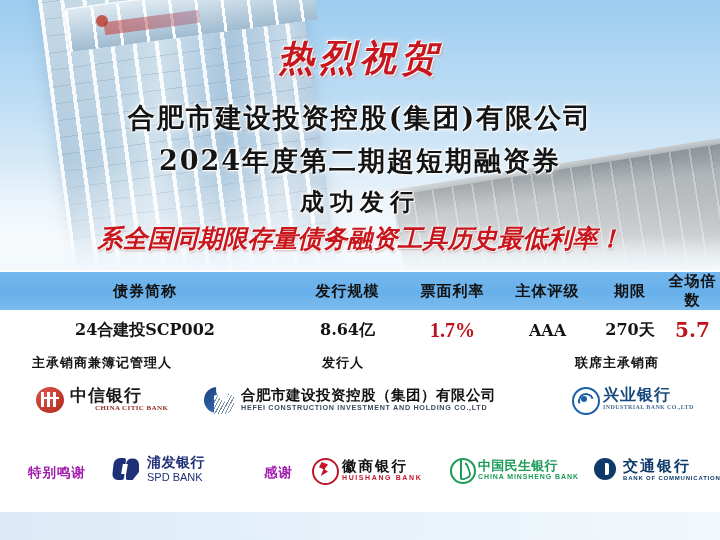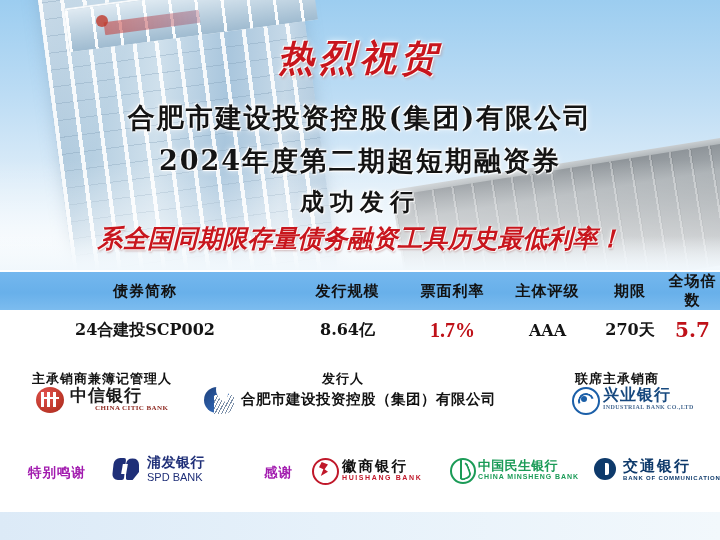--- a/index.html
+++ b/index.html
@@ -138,21 +138,21 @@
   .td.hl{color:#bf1118;font-size:20px;}
   .c-name{width:290px;}
   .c-size{width:115px;}
   .c-rate{width:95px;font-family:Liberation Serif, serif;}
   .c-rating{width:95px;}
   .c-term{width:70px;}
   .c-mult{width:55px;}
 
   
   .lower{position:absolute;left:0;top:350px;width:720px;height:190px;background:#ffffff;}
-  .role-row{position:absolute;left:0;top:20px;width:668px;height:16px;}
+  .role-row{position:absolute;left:0;top:4px;width:668px;height:16px;}
   .role-label{
     position:absolute;font-family:"DejaVu Serif","Liberation Serif",serif;
     font-size:13px;font-weight:700;color:#121212;letter-spacing:1px;white-space:nowrap;
   }
   .role-a{left:32px;}
   .role-b{left:322px;}
   .role-c{left:575px;}
 
   .logo{position:absolute;display:flex;align-items:center;}
   .logo-txt{display:flex;flex-direction:column;justify-content:center;}
@@ -368,20 +368,21 @@
     </div>
 
     <div class="logo logo-hefei">
       <div class="hefei-mark">
         <div class="hefei-ball"></div>
         <div class="hefei-fan"></div>
         <div class="hefei-cut"></div>
       </div>
       <div class="logo-txt">
         <div class="cn hefei-cn">合肥市建设投资控股（集团）有限公司</div>
+        <div class="en hefei-en">HEFEI CONSTRUCTION INVESTMENT AND HOLDING CO.,LTD</div>
       </div>
     </div>
 
     <div class="logo logo-cib">
       <div class="cib-mark">
         <div class="cib-o"></div>
         <div class="cib-s"></div>
         <div class="cib-s2"></div>
       </div>
       <div class="logo-txt">

